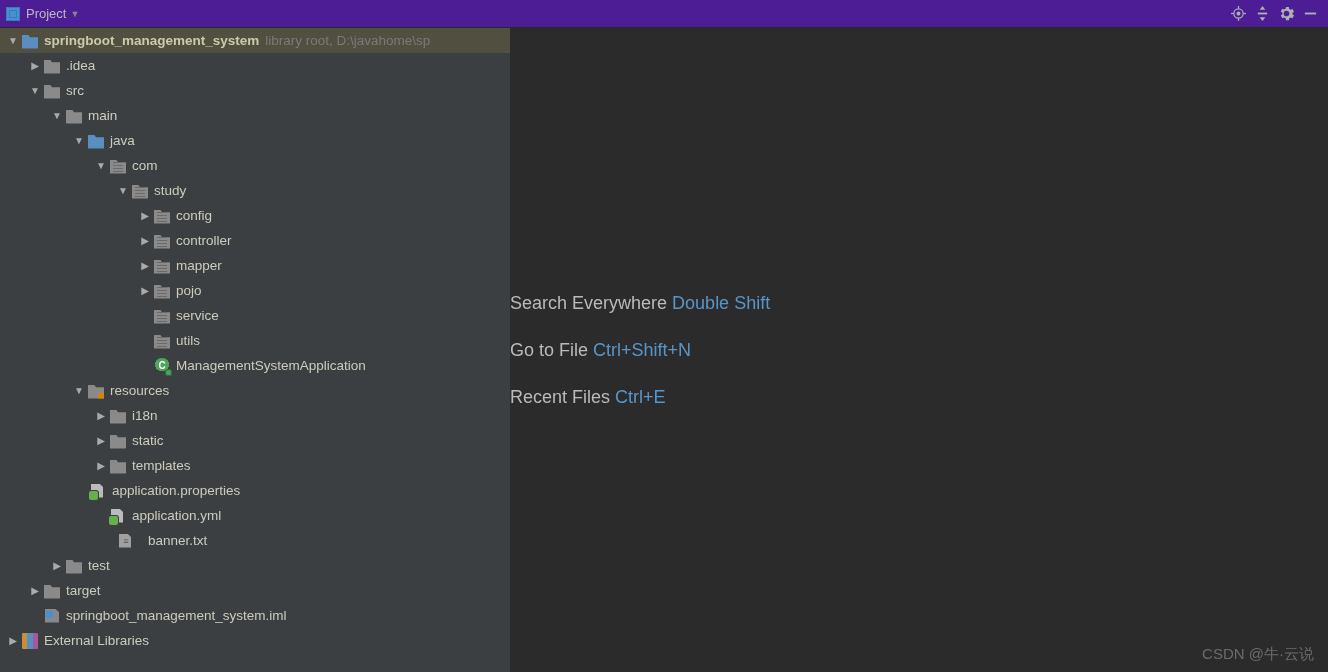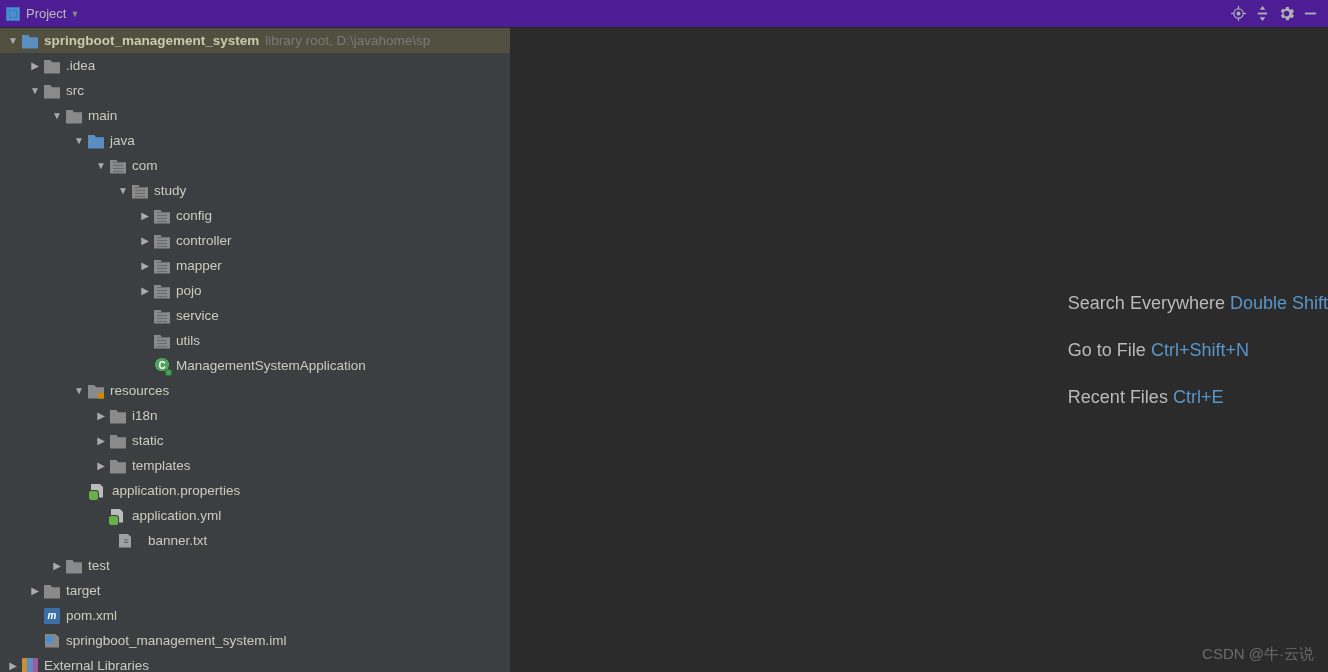--- a/index.html
+++ b/index.html
@@ -39,21 +39,21 @@
 .yml-file::after{ content: ""; position: absolute; left: -1px; bottom: -1px; width: 9px; height: 9px; background: #66b04a; border-radius: 2px; box-shadow: 0 0 0 1px #3c3f41; }
 .txt-file     { position: relative; }
 .txt-file::before{ content: ""; position: absolute; inset: 1px 3px 1px 1px; background: #a0a0a0; clip-path: polygon(0 0, 70% 0, 100% 25%, 100% 100%, 0 100%); }
 .txt-file::after{ content: "≡"; position: absolute; inset: 0; font-size: 9px; color: #555; text-align: center; line-height: 16px; }
 .pom-file     { background: #3a6fa8; color: #fff; font-size: 10px; font-weight: bold; font-style: italic; display: flex; align-items: center; justify-content: center; border-radius: 1px; }
 .pom-file::before{ content: "m"; }
 .iml-file     { position: relative; }
 .iml-file::before{ content: ""; position: absolute; inset: 1px; background: #888; clip-path: polygon(0 0, 70% 0, 100% 25%, 100% 100%, 0 100%); }
 .iml-file::after{ content: ""; position: absolute; top: 3px; left: 2px; width: 7px; height: 7px; background: #4a8fd1; }
 .lib-icon     { background: linear-gradient(90deg, #c78f3a 33%, #5a8dc0 33% 66%, #a05aa0 66%); border-radius: 1px; }
-.editor { flex: 1; background: #2b2b2b; display: flex; align-items: center; justify-content: flex-end; position: relative; }
+.editor { flex: 1; background: #2b2b2b; display: flex; align-items: center; justify-content: flex-start; position: relative; }
 .help { color: #bababa; font-size: 18px; }
 .help .row { margin: 26px 0; }
 .help .key { color: #5896c9; }
 .watermark { position: absolute; right: 14px; bottom: 8px; color: #6b6b6b; font-size: 15px; }
 </style>
 </head>
 <body>
 
 <div class="toolbar">
   <span class="proj-icon"></span>
@@ -202,25 +202,20 @@
           <span class="icon folder"></span>
           <span class="label">test</span>
         </div>
         <div class="tree-node" style="padding-left: 30px;">
           <span class="arrowCollapsed">▶</span>
           <span class="icon folder"></span>
           <span class="label">target</span>
         </div>
         <div class="tree-node" style="padding-left: 30px;">
           <span class="arrowNone"></span>
-          <span class="icon pom-file"></span>
-          <span class="label">pom.xml</span>
-        </div>
-        <div class="tree-node" style="padding-left: 30px;">
-          <span class="arrowNone"></span>
           <span class="icon iml-file"></span>
           <span class="label">springboot_management_system.iml</span>
         </div>
         <div class="tree-node" style="padding-left: 8px;">
           <span class="arrowCollapsed">▶</span>
           <span class="icon lib-icon"></span>
           <span class="label">External Libraries</span>
         </div>
       </div>
   </div>

